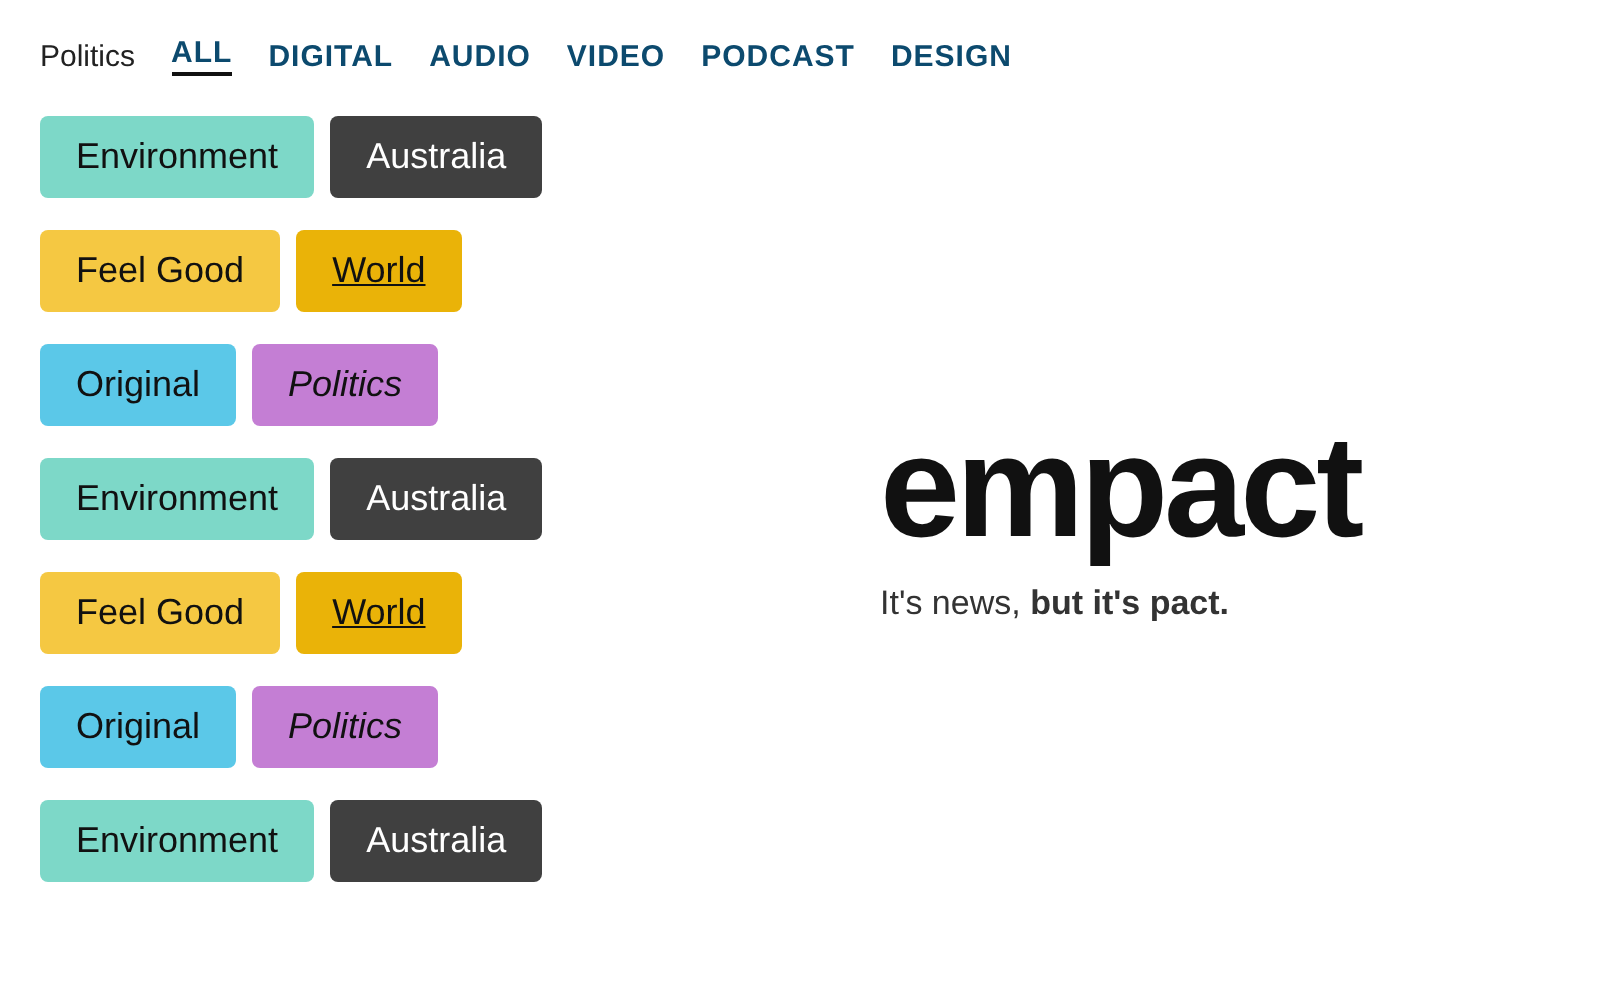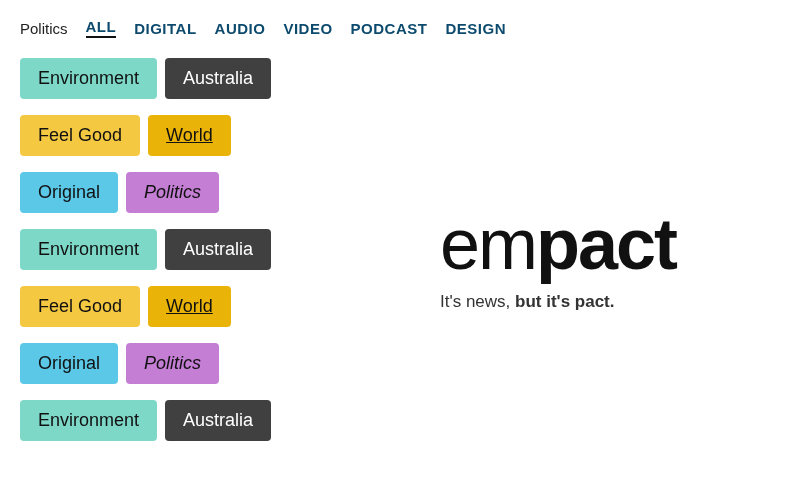--- a/index.html
+++ b/index.html
@@ -91,21 +91,21 @@
 
     .brand-logo {
       font-size: 72px;
       font-weight: 900;
       color: #111;
       line-height: 1;
       letter-spacing: -2px;
     }
 
     .brand-logo .em-regular {
-      font-weight: 400;
+      font-weight: 700;
     }
 
     .brand-tagline {
       font-size: 17px;
       color: #333;
       margin-top: 12px;
       font-weight: 400;
     }
 
     .brand-tagline strong {

